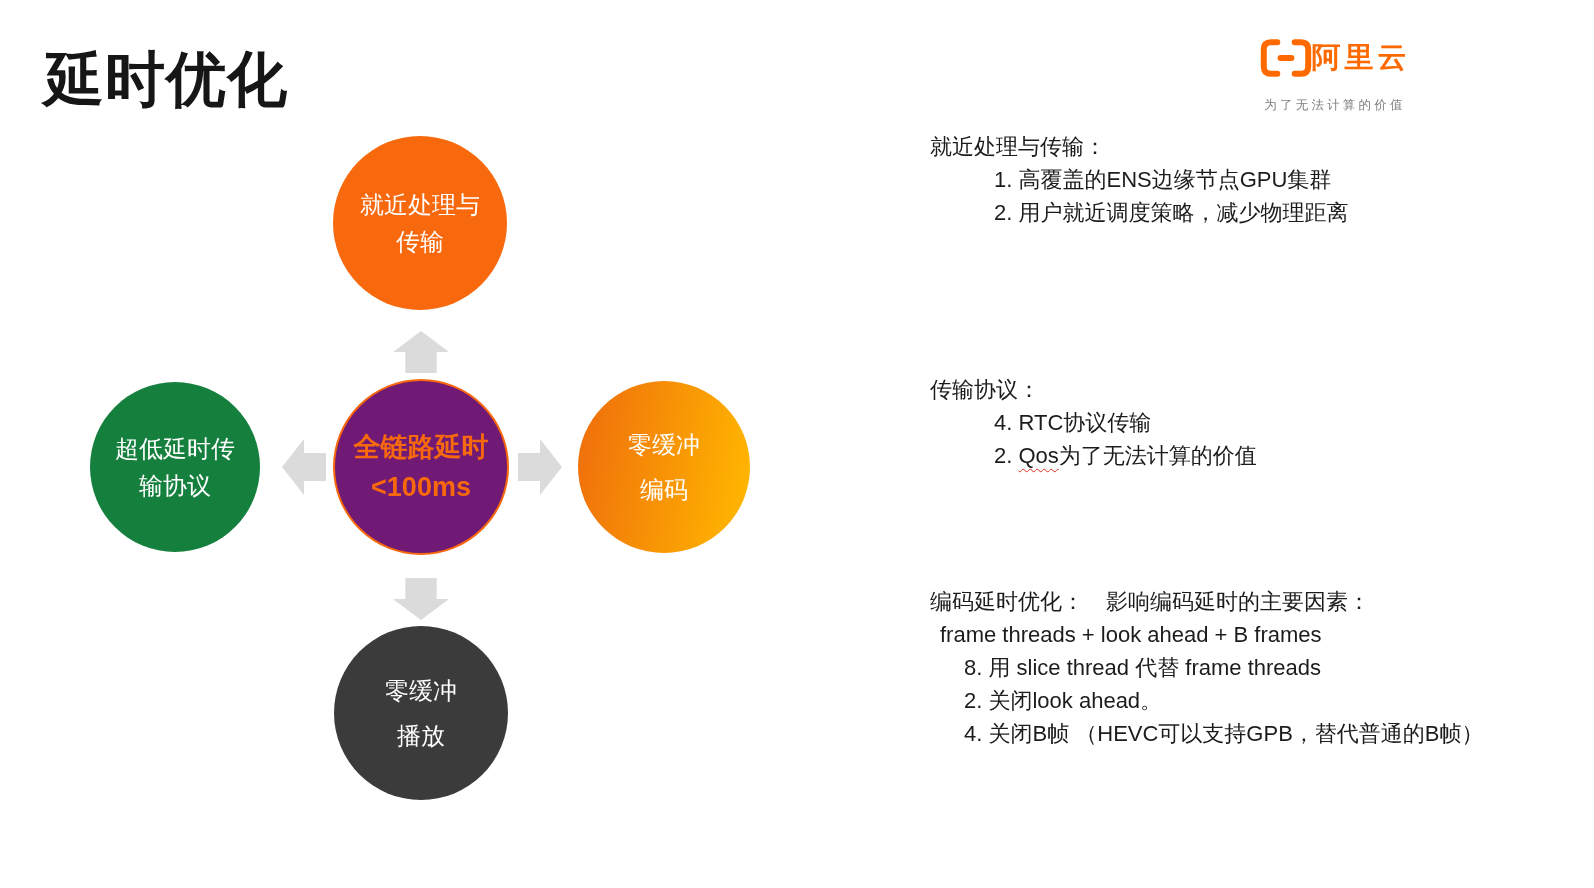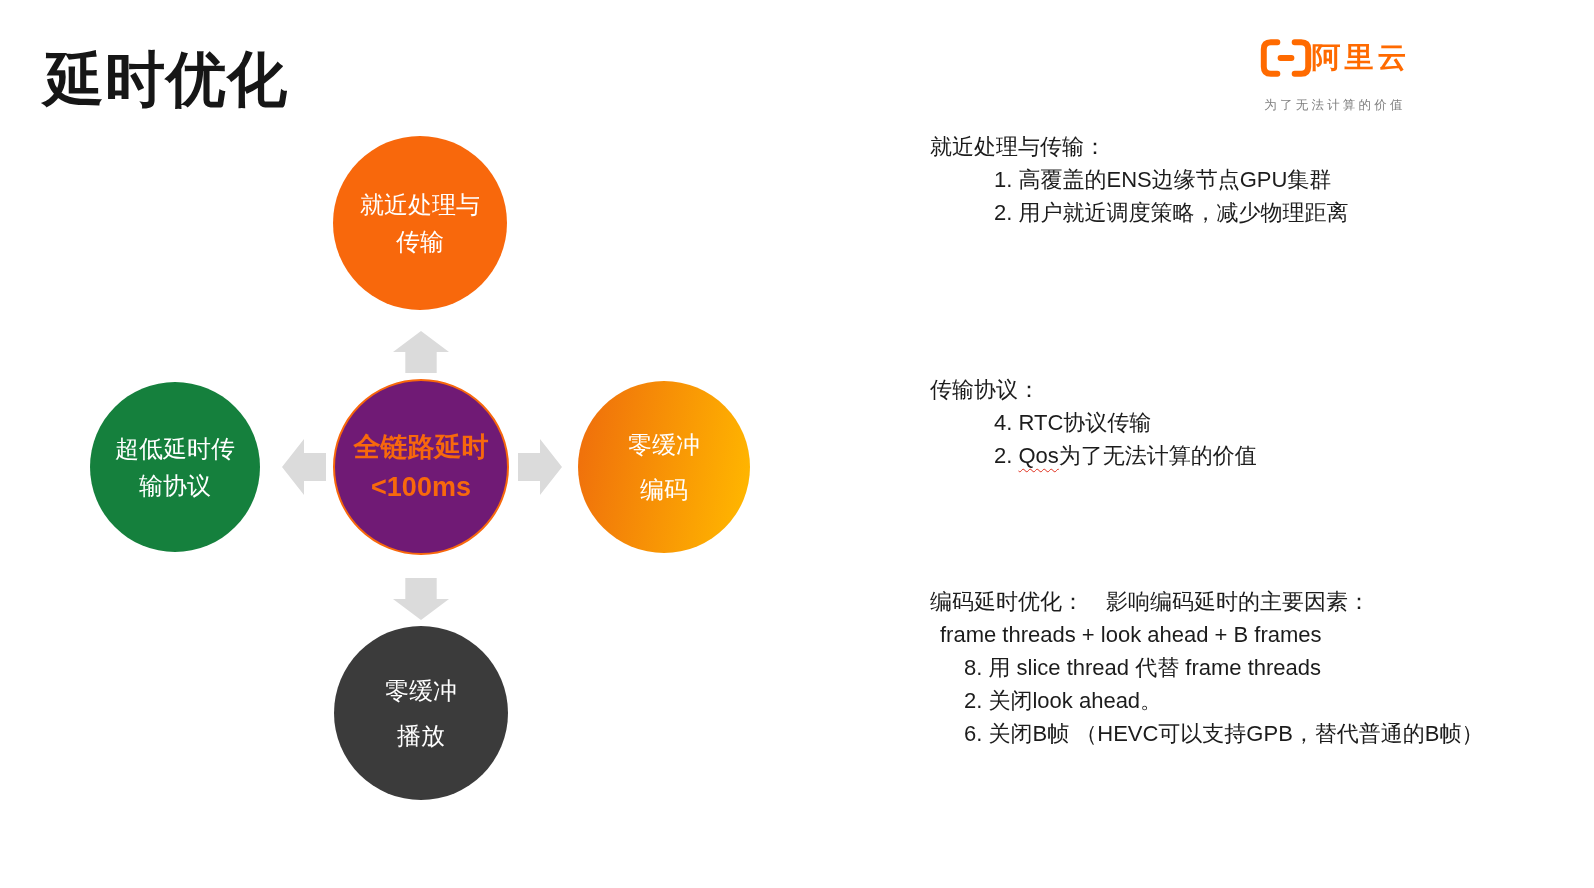--- a/index.html
+++ b/index.html
@@ -204,17 +204,17 @@
       <div><span>2. </span><span class="wavy">Qos</span><span>为了无法计算的价值</span></div>
     </div>
   </div>
 
   <div class="note note-3">
     <div>编码延时优化：　影响编码延时的主要因素：</div>
     <div class="sub">frame threads + look ahead + B frames</div>
     <div class="indent-items">
       <div>8. 用 slice thread 代替 frame threads</div>
       <div>2. 关闭look ahead。</div>
-      <div>6. 关闭B帧 （HEVC可以支持GPB，替代普通的B帧）</div>
+      <div>4. 关闭B帧 （HEVC可以支持GPB，替代普通的B帧）</div>
     </div>
   </div>
 
 </div>
 
 </body></html>

